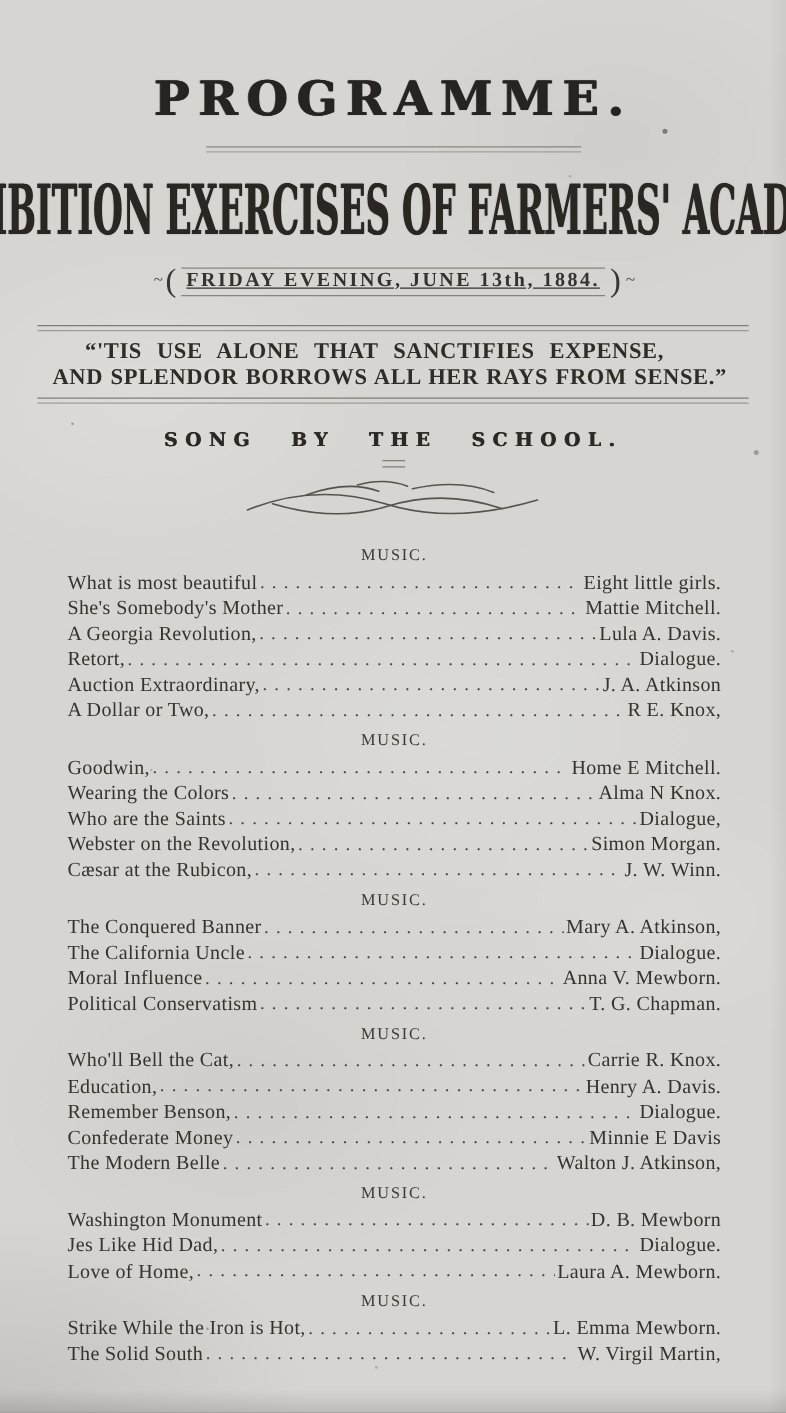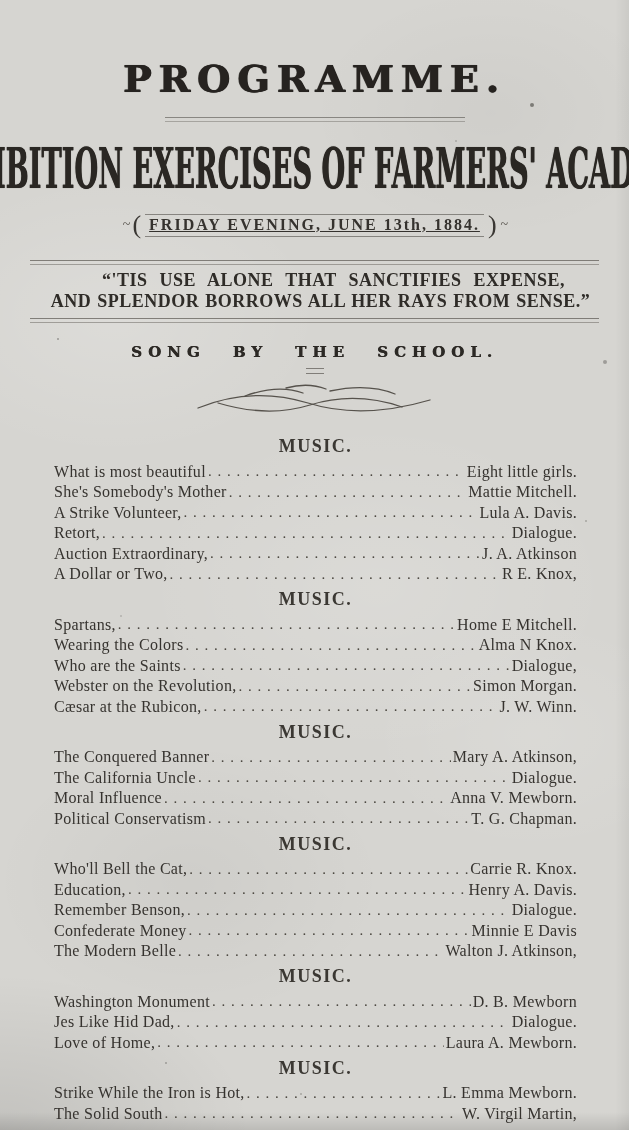--- a/index.html
+++ b/index.html
@@ -69,21 +69,21 @@
   .dateline .squiggle{font-size:14px;color:#55514b;letter-spacing:-2px;}
   .dateline .paren{font-size:26px;font-weight:normal;line-height:1;color:#3a3733;}
   .dateline .date-text{
     font-weight:bold;
     letter-spacing:2px;
     padding:1px 4px 2px;
     border-top:1px solid rgba(70,66,60,.55);
     border-bottom:1px solid rgba(70,66,60,.55);
     text-decoration:underline;
   }
-  .motto{margin:22px 30px 0;text-align:center;}
+  .motto{margin:22px 30px 0;}
   .rule-double{height:3px;border-top:1px solid rgba(70,66,60,.6);border-bottom:1px solid rgba(70,66,60,.4);}
   .motto-lines{padding:5px 0 6px 12px;font-weight:bold;font-size:18px;color:#2f2c28;line-height:21px;}
   .motto-line1{margin:0 0 0 26px;word-spacing:7px;letter-spacing:.5px;}
   .motto-line2{margin:0;word-spacing:1px;letter-spacing:.5px;}
   .song-heading{
     margin-top:20px;
     text-align:center;
     font-family:"DejaVu Serif", serif;
     font-weight:bold;
     font-size:15px;
@@ -91,25 +91,25 @@
     word-spacing:16px;
     color:#2c2925;
     text-shadow:0.5px 0 0 #2c2925;
   }
   .eq-mark{width:18px;height:4px;margin:7px auto 0;
     border-top:1px solid rgba(70,66,60,.6);border-bottom:1px solid rgba(70,66,60,.6);}
   .flourish{display:block;margin:2px auto 0;}
   .flourish path{fill:none;stroke:#56524c;stroke-width:1.3;stroke-linecap:round;}
   .music-heading{
     text-align:center;
-    font-size:18px;
+    font-size:13px;
     letter-spacing:1.5px;
     color:#3b3833;
     margin:5px 0 4px;
-    font-weight:bold;
+    font-weight:normal;
   }
   .program{margin:12px 52px 0 54px;}
   .prow{display:flex;align-items:center;font-size:16px;line-height:19.5px;color:#36332f;}
   .ptitle{white-space:nowrap;letter-spacing:.3px;}
   .pleader{flex:1;overflow:hidden;white-space:nowrap;margin:0 2px;color:#4a463f;}
   .pleader::after{content:". . . . . . . . . . . . . . . . . . . . . . . . . . . . . . . . . . . . . . . . . . . . . . . . . . . . . . . . . . . .";letter-spacing:1px;font-size:15px;}
   .pperf{white-space:nowrap;letter-spacing:.3px;}
 </style>
 </head>
 <body>
@@ -160,42 +160,42 @@
         <span class="ptitle">What is most beautiful</span>
         <span class="pleader"></span>
         <span class="pperf">Eight little girls.</span>
       </div>
       <div class="prow">
         <span class="ptitle">She's Somebody's Mother</span>
         <span class="pleader"></span>
         <span class="pperf">Mattie Mitchell.</span>
       </div>
       <div class="prow">
-        <span class="ptitle">A Strike Volunteer,</span>
+        <span class="ptitle">A Georgia Revolution,</span>
         <span class="pleader"></span>
         <span class="pperf">Lula A. Davis.</span>
       </div>
       <div class="prow">
         <span class="ptitle">Retort,</span>
         <span class="pleader"></span>
         <span class="pperf">Dialogue.</span>
       </div>
       <div class="prow">
         <span class="ptitle">Auction Extraordinary,</span>
         <span class="pleader"></span>
         <span class="pperf">J. A. Atkinson</span>
       </div>
       <div class="prow">
         <span class="ptitle">A Dollar or Two,</span>
         <span class="pleader"></span>
         <span class="pperf">R E. Knox,</span>
       </div>
       <div class="music-heading">MUSIC.</div>
       <div class="prow">
-        <span class="ptitle">Spartans,</span>
+        <span class="ptitle">Goodwin,</span>
         <span class="pleader"></span>
         <span class="pperf">Home E Mitchell.</span>
       </div>
       <div class="prow">
         <span class="ptitle">Wearing the Colors</span>
         <span class="pleader"></span>
         <span class="pperf">Alma N Knox.</span>
       </div>
       <div class="prow">
         <span class="ptitle">Who are the Saints</span>

